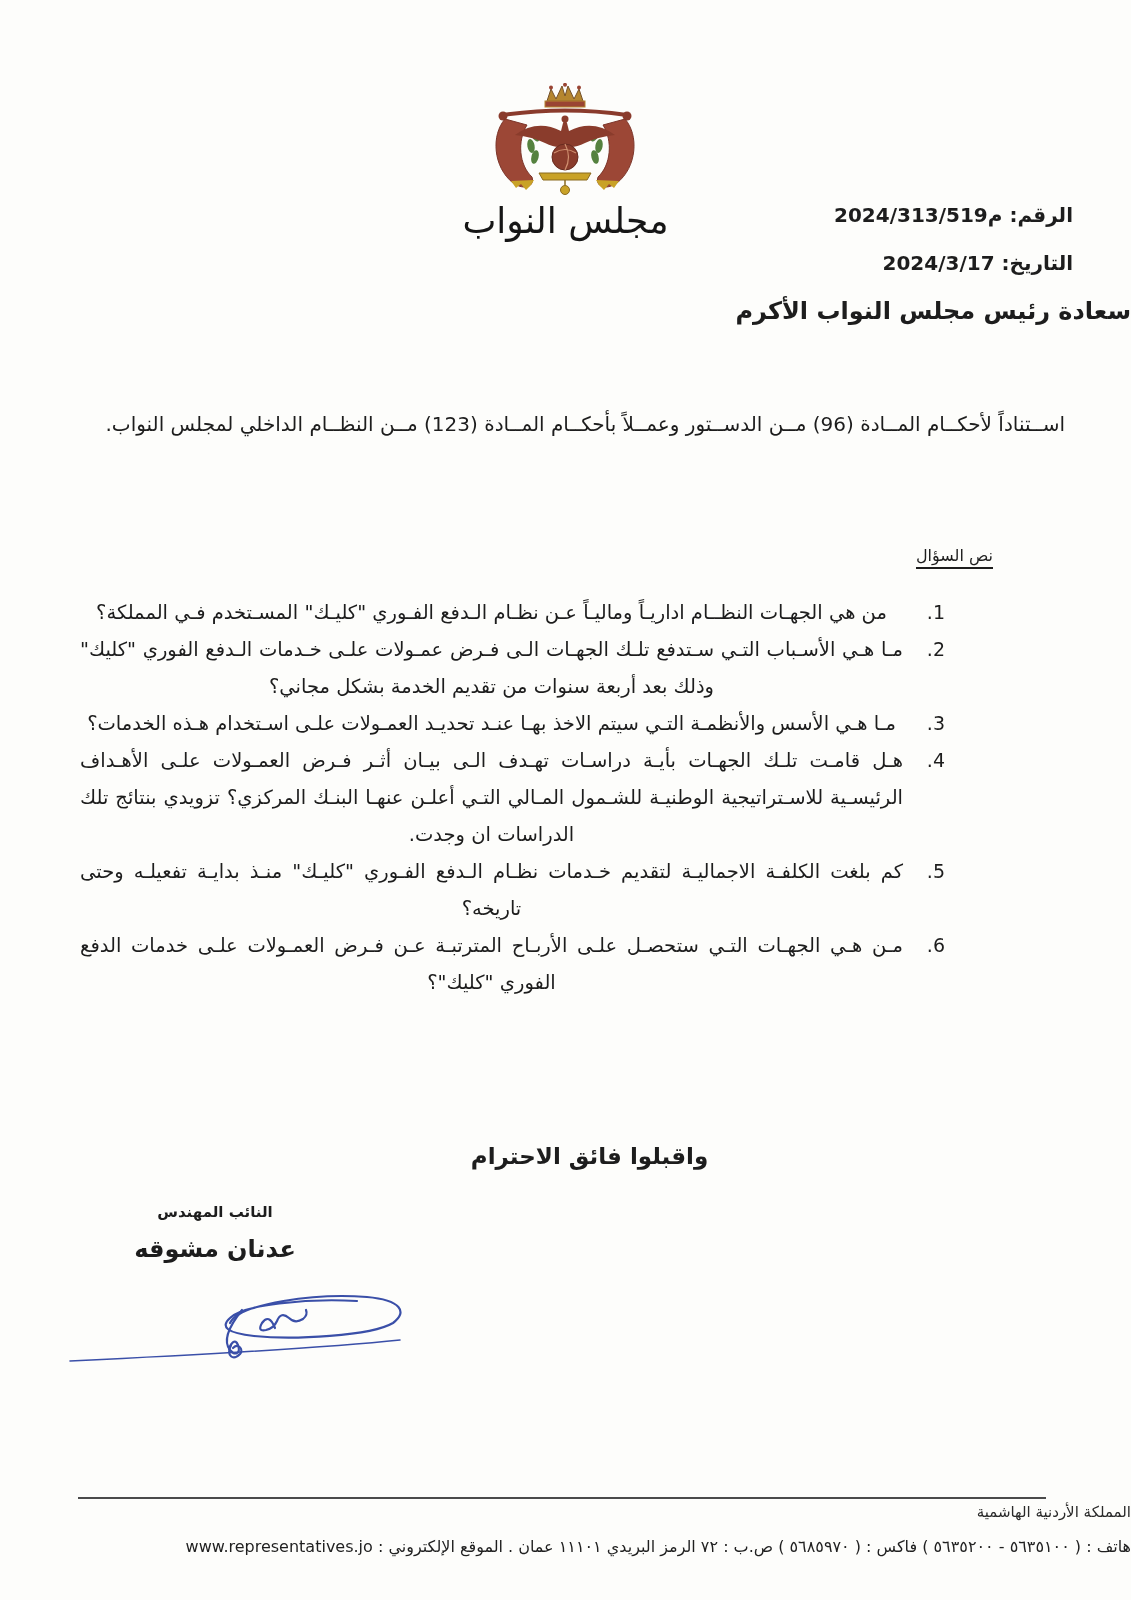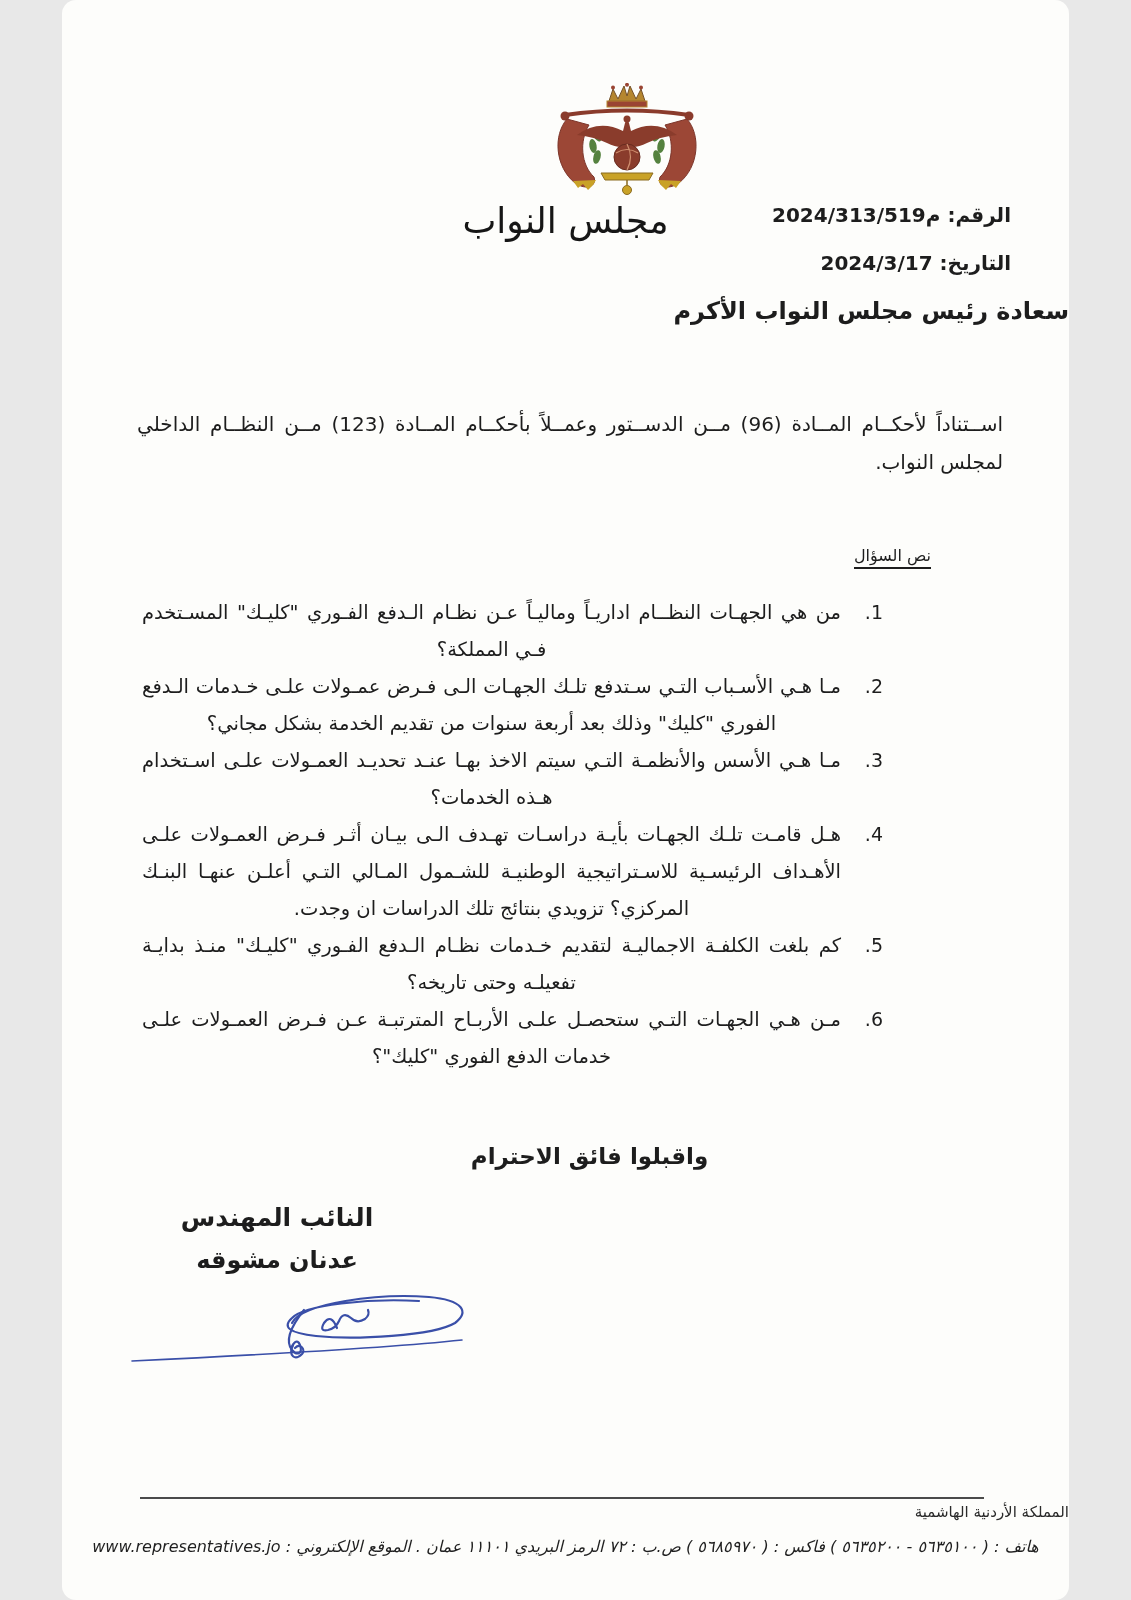--- a/index.html
+++ b/index.html
@@ -1,51 +1,50 @@
 <!DOCTYPE html>
 <html lang="ar" dir="rtl"><head>
 <meta charset="utf-8">
 <style>
   html,body{margin:0;padding:0;background:#e8e8e8;}
   .page{
     position:relative;
-    width:1007px;height:1600px;
+    width:1131px;height:1600px;
     margin:0 auto;
     background:#fdfdfb;
     font-family:"DejaVu Sans",sans-serif;
     color:#1d1d1d;
     direction:rtl;
     overflow:hidden;
-    border-radius:14px;
   }
   .abs{position:absolute;}
   
   .emblem-svg{left:475px;top:83px;width:180px;height:115px;}
   .emblem-caption{left:0;right:0;top:200px;text-align:center;font-size:36px;letter-spacing:-1px;color:#161616;}
   .ref-line{right:58px;top:203px;font-size:20px;font-weight:bold;direction:rtl;}
   .date-line{right:58px;top:251px;font-size:20px;font-weight:bold;direction:rtl;}
   .title{left:0;right:0;top:297px;text-align:right;font-size:24px;font-weight:bold;}
   
   .intro{left:75px;right:66px;top:405px;font-size:20px;line-height:38px;text-align:justify;}
   .request{left:75px;right:66px;top:492px;font-size:20px;text-align:right;}
   .q-heading{right:138px;top:546px;font-size:16px;}
   .q-heading span{display:inline-block;border-bottom:2px solid #1d1d1d;padding-bottom:2px;}
   .q-list{left:80px;right:186px;top:594px;font-size:19.5px;line-height:37px;}
   .q-item{position:relative;padding-right:42px;text-align:justify;text-align-last:center;}
   .q-num{position:absolute;right:0;top:0;direction:ltr;font-size:19px;}
   
   .closing{left:0;right:0;top:1143px;text-align:center;font-size:23px;font-weight:bold;padding-left:48px;}
   .signer{left:105px;top:1203px;width:220px;text-align:center;}
-  .signer-title{font-size:25px;font-weight:bold;}
+  .signer-title{font-size:15px;font-weight:bold;}
   .signer-name{font-size:24px;font-weight:bold;margin-top:14px;}
   .signature-svg{left:55px;top:1283px;width:360px;height:110px;}
   
   .footer-rule{left:78px;right:85px;top:1497px;border-top:2px solid #4b4b4b;height:0;}
   .kingdom{left:0;right:0;top:1503px;text-align:right;font-size:15px;color:#2a2a2a;}
-  .contact{left:0;right:0;top:1537px;text-align:center;font-size:16px;color:#1f1f1f;font-style:italic;}
+  .contact{left:0;right:0;top:1537px;font-size:16px;color:#1f1f1f;}
 </style>
 </head>
 <body>
 
 <div class="page">
 
   <svg class="abs emblem-svg" viewBox="0 0 180 115" aria-hidden="true">
 
     <path d="M72 18 L76 6 L81 16 L87 3 L90 13 L93 3 L99 16 L104 6 L108 18 Z" fill="#b5862f" stroke="#74512a" stroke-width="1"></path>
     <circle cx="76" cy="4.5" r="2" fill="#9a4433"></circle>

